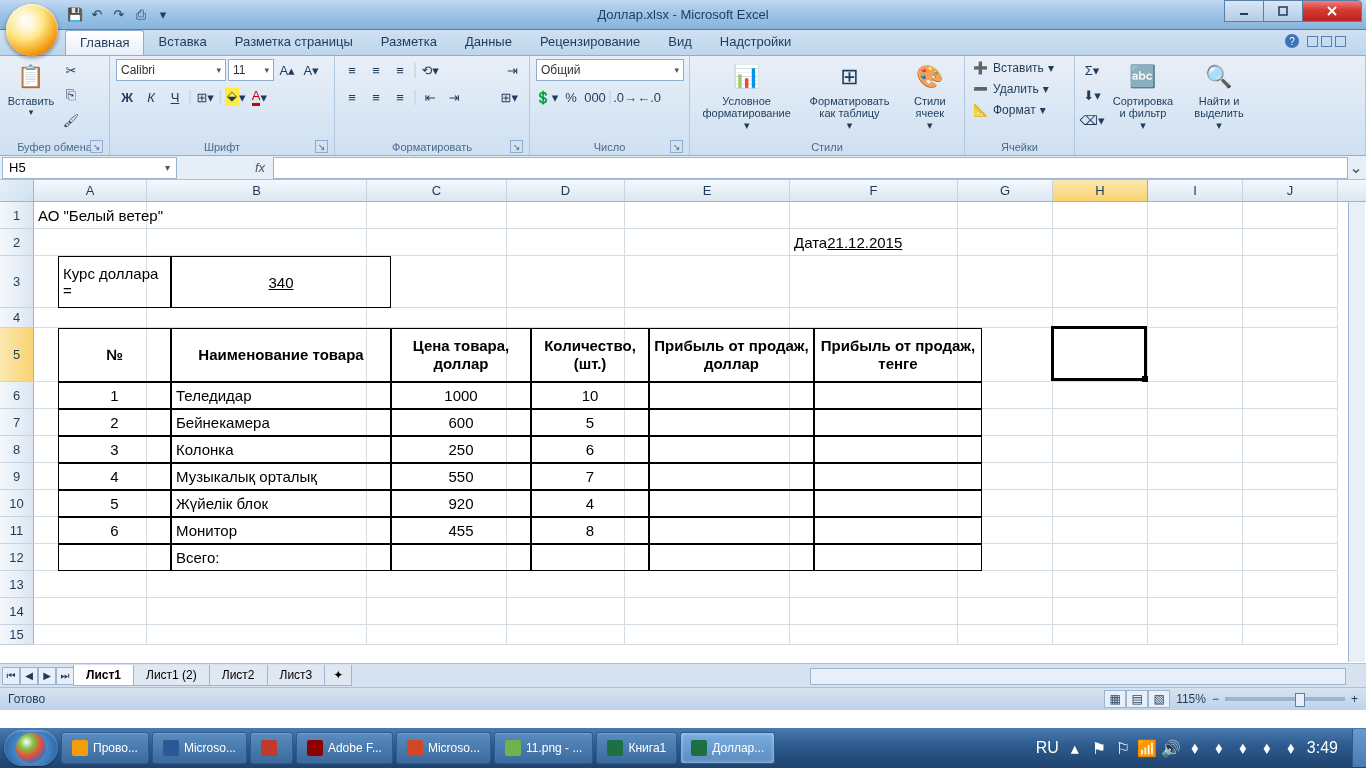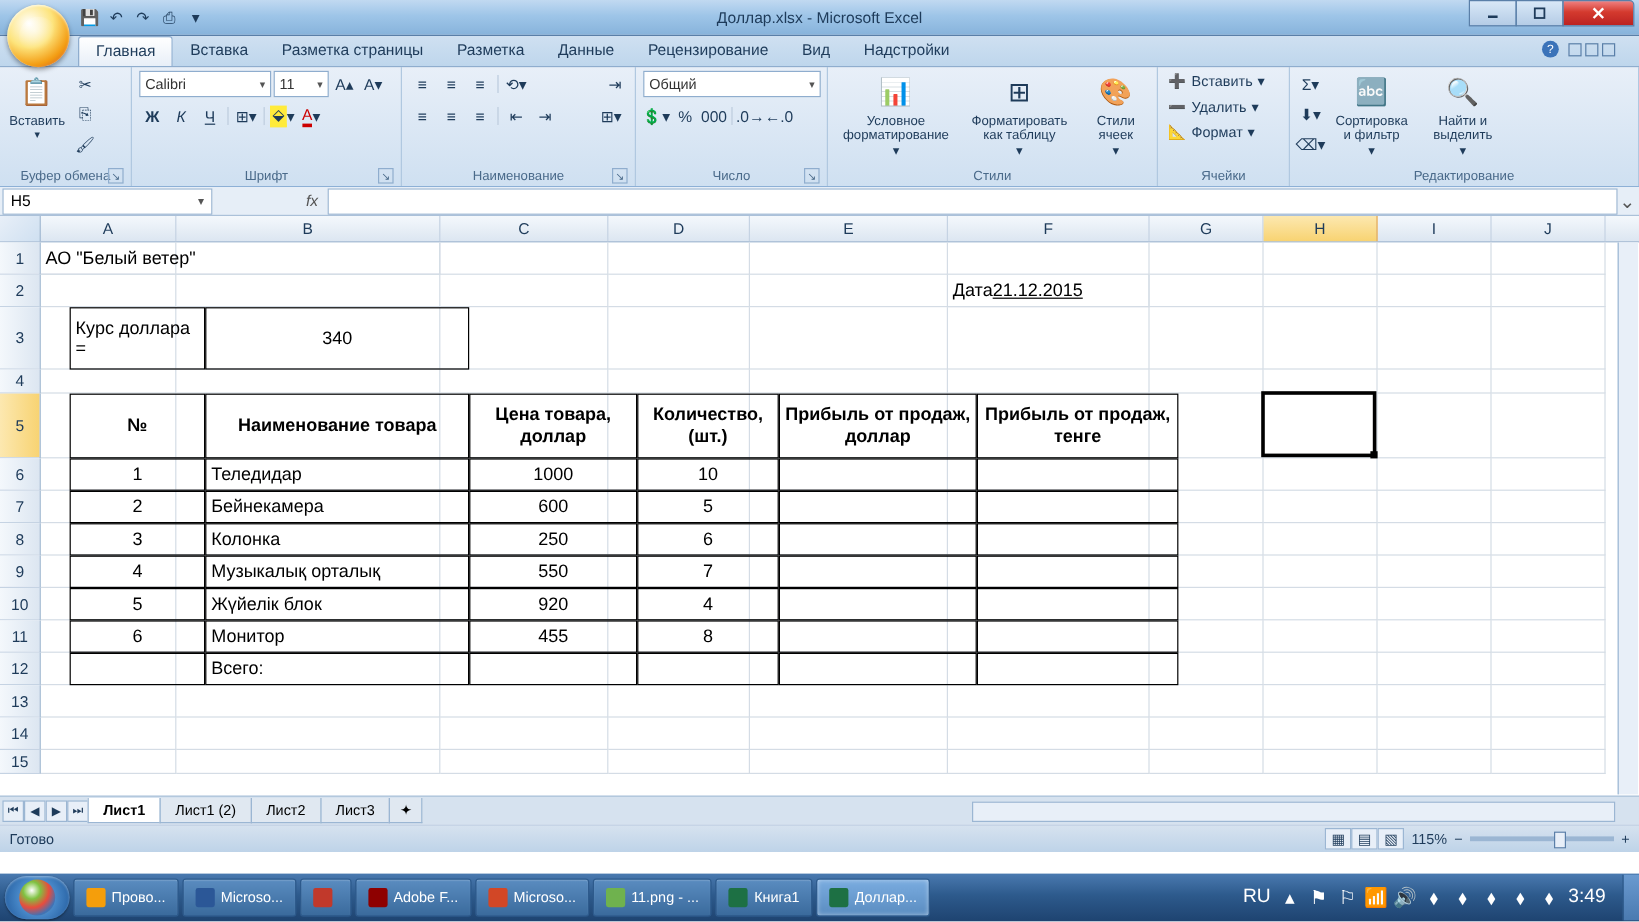--- a/index.html
+++ b/index.html
@@ -214,21 +214,21 @@
             <span class="sm-btn">≡</span>
             <span class="sm-btn">≡</span>
         <span style="color:#c5d3e3">|</span>
         <span class="sm-btn">⇤</span>
             <span class="sm-btn">⇥</span>
         <span style="flex:1"></span>
         <span class="sm-btn" style="width:auto;padding:0 4px">⊞▾</span>
       </div>
     </div>
       </div>
-    <div class="group-label"><span>Наименование</span><span class="dlg">↘</span></div>
+    <div class="group-label"><span>Форматировать</span><span class="dlg">↘</span></div>
   </div>
   <div class="group" style="width:160px">
     <div class="group-body">
         <div class="col" style="width:100%;gap:5px">
       <div class="combo" style="width:148px">
             <span>Общий</span>
             <span class="dd">▾</span>
           </div>
       <div class="row">
         <span class="sm-btn">💲▾</span>
@@ -263,21 +263,20 @@
   <div class="group" style="flex:1">
     <div class="group-body">
       <div class="col">
         <span class="sm-btn">Σ▾</span>
         <span class="sm-btn">⬇▾</span>
         <span class="sm-btn">⌫▾</span>
       </div>
       <div class="big-btn" style="width:72px"><div class="ic">🔤</div><span>Сортировка и фильтр</span> ▾</div>
       <div class="big-btn" style="width:72px"><div class="ic">🔍</div><span>Найти и выделить</span> ▾</div>
     </div>
-    <div class="group-label"><span>Редактирование</span></div>
   </div>
 </div>
 
 <div class="formula-row" style="position:relative">
   <div class="namebox">
       <span>H5</span>
       <span class="dd">▾</span>
     </div>
   <span style="width:70px"></span>
   <span class="fx-ic">fx</span>
@@ -467,21 +466,21 @@
         <div class="cell " style="left: 924px; top: 423px; width: 95px; height: 20px;"></div>
         <div class="cell " style="left: 1019px; top: 423px; width: 95px; height: 20px;"></div>
         <div class="cell " style="left: 1114px; top: 423px; width: 95px; height: 20px;"></div>
         <div class="cell " style="left: 1209px; top: 423px; width: 95px; height: 20px;"></div>
         <div class="cell " style="left: 0px; top: 0px; width: 333px; height: 27px;">АО "Белый ветер"</div>
         <div class="cell " style="left: 756px; top: 27px; width: 168px; height: 27px;">
           <span>Дата </span>
           <span class="underline">21.12.2015</span>
         </div>
         <div class="cell center b-t b-b b-l b-r" style="left: 0px; top: 54px; width: 113px; height: 52px; white-space: pre-wrap;">Курс доллара =</div>
-        <div class="cell center b-t b-b b-l b-r" style="left: 113px; top: 54px; width: 220px; height: 52px;">340</div>
+        <div class="cell center b-t b-b b-l b-r" style="left: 113px; top: 54px; width: 220px; height: 52px; text-decoration: underline;">340</div>
         <div class="cell center bold b-t b-b b-l b-r" style="left: 0px; top: 126px; width: 113px; height: 54px; white-space: normal; text-align: center; line-height: 1.2;">№</div>
         <div class="cell center bold b-t b-b b-l b-r" style="left: 113px; top: 126px; width: 220px; height: 54px; white-space: normal; text-align: center; line-height: 1.2;">Наименование товара</div>
         <div class="cell center bold b-t b-b b-l b-r" style="left: 333px; top: 126px; width: 140px; height: 54px; white-space: normal; text-align: center; line-height: 1.2;">Цена товара, доллар</div>
         <div class="cell center bold b-t b-b b-l b-r" style="left: 473px; top: 126px; width: 118px; height: 54px; white-space: normal; text-align: center; line-height: 1.2;">Количество, (шт.)</div>
         <div class="cell center bold b-t b-b b-l b-r" style="left: 591px; top: 126px; width: 165px; height: 54px; white-space: normal; text-align: center; line-height: 1.2;">Прибыль от продаж, доллар</div>
         <div class="cell center bold b-t b-b b-l b-r" style="left: 756px; top: 126px; width: 168px; height: 54px; white-space: normal; text-align: center; line-height: 1.2;">Прибыль от продаж, тенге</div>
         <div class="cell center b-t b-b b-l b-r" style="left: 0px; top: 180px; width: 113px; height: 27px;">1</div>
         <div class="cell b-t b-b b-l b-r" style="left: 113px; top: 180px; width: 220px; height: 27px;">Теледидар</div>
         <div class="cell center b-t b-b b-l b-r" style="left: 333px; top: 180px; width: 140px; height: 27px;">1000</div>
         <div class="cell center b-t b-b b-l b-r" style="left: 473px; top: 180px; width: 118px; height: 27px;">10</div>

